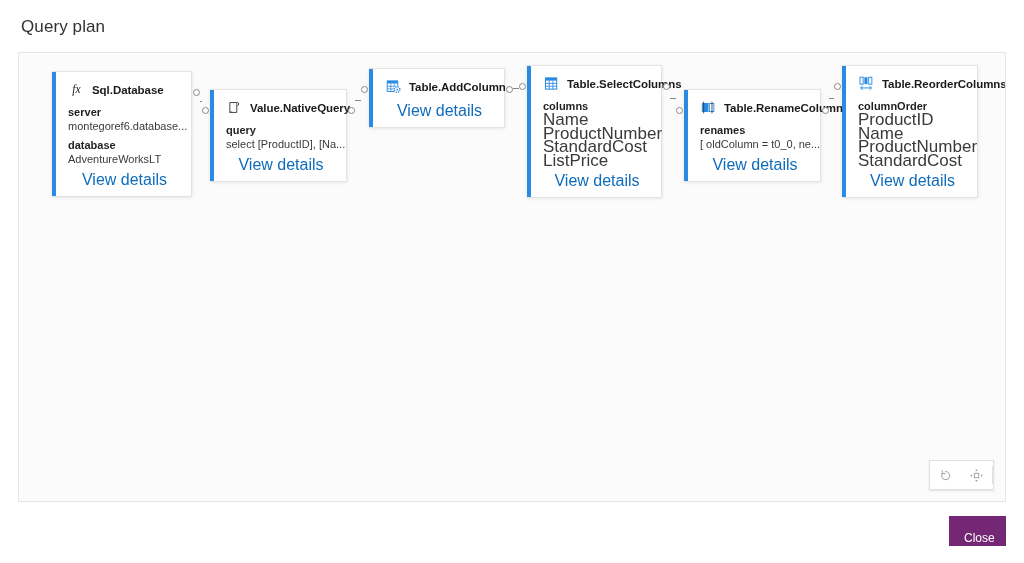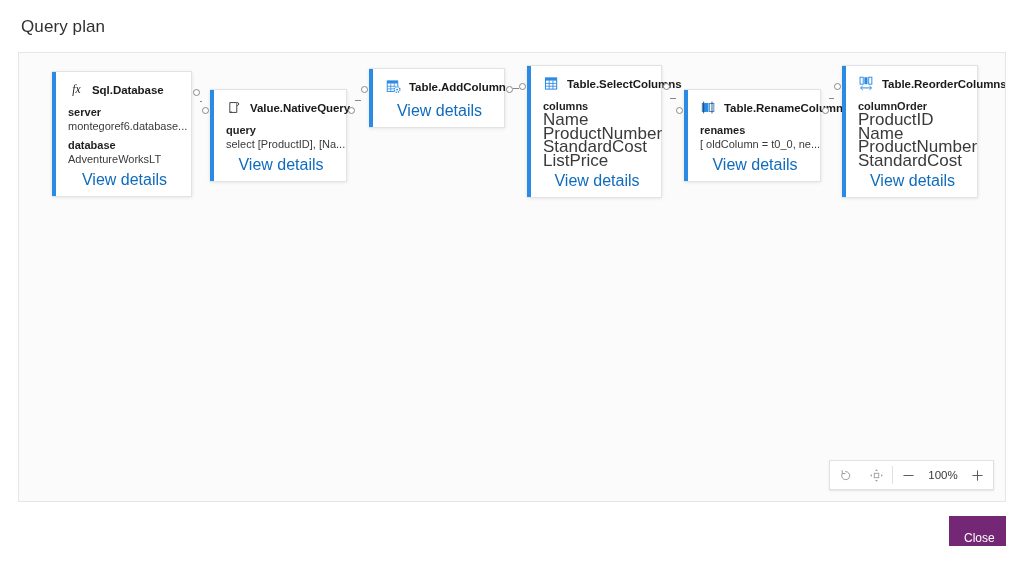--- a/index.html
+++ b/index.html
@@ -353,31 +353,18 @@
         <svg class="icon" viewBox="0 0 20 20">
           <rect x="7.4" y="7.4" width="5.2" height="5.2" fill="none" stroke="#9b9b9b" stroke-width="1.05"></rect>
           <path d="M10 2.6 L8.4 4.6 L11.6 4.6 Z" fill="#9b9b9b"></path>
           <path d="M10 17.4 L8.4 15.4 L11.6 15.4 Z" fill="#9b9b9b"></path>
           <path d="M2.6 10 L4.6 8.4 L4.6 11.6 Z" fill="#9b9b9b"></path>
           <path d="M17.4 10 L15.4 8.4 L15.4 11.6 Z" fill="#9b9b9b"></path>
         </svg>
       </button>
     </div>
     <div class="tb-sep"></div>
-    <div class="tb-group">
-      <button class="tb-btn" title="zoom out">
-        <svg class="icon" viewBox="0 0 20 20">
-          <path d="M4.5 10 H15.5" stroke="#605e5c" stroke-width="1.2" stroke-linecap="round"></path>
-        </svg>
-      </button>
-      <div id="zoom-level">100%</div>
-      <button class="tb-btn" title="zoom in">
-        <svg class="icon" viewBox="0 0 20 20">
-          <path d="M4.5 10 H15.5 M10 4.5 V15.5" stroke="#605e5c" stroke-width="1.2" stroke-linecap="round"></path>
-        </svg>
-      </button>
-    </div>
   </div>
 </div>
 
 <div id="dialog-footer">
   <button id="close-button">Close</button>
 </div>
 
 </body></html>

